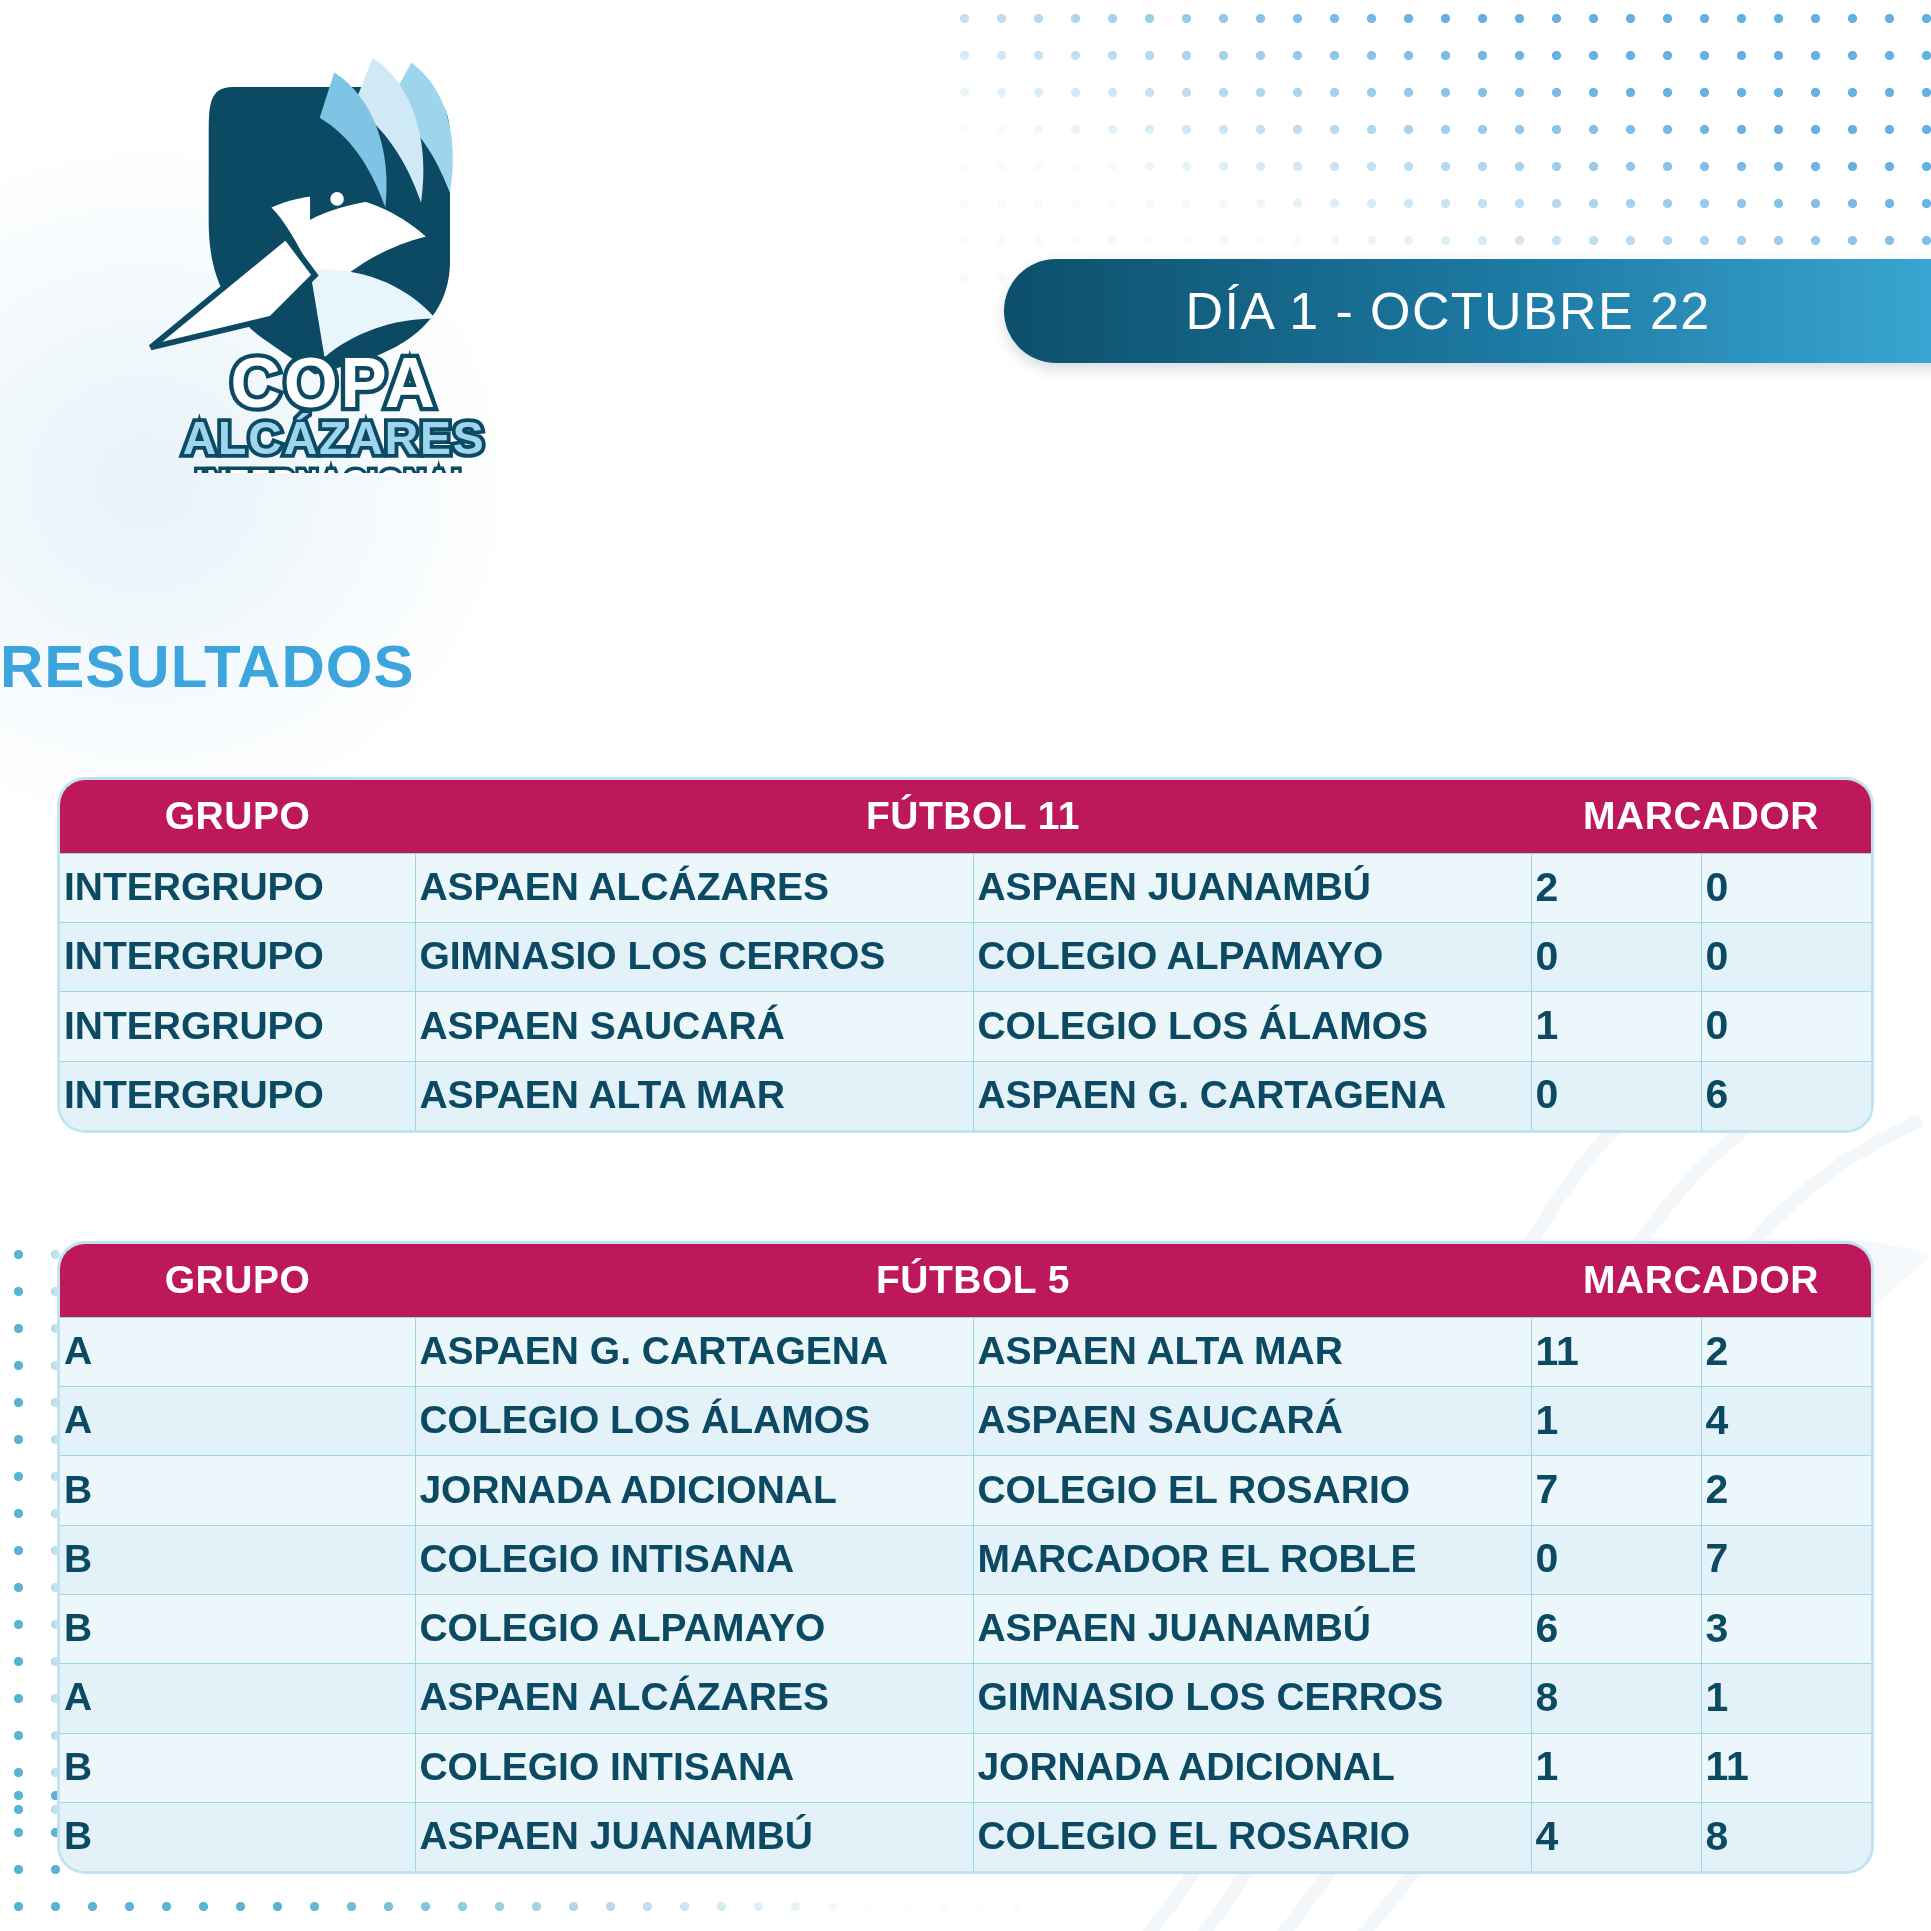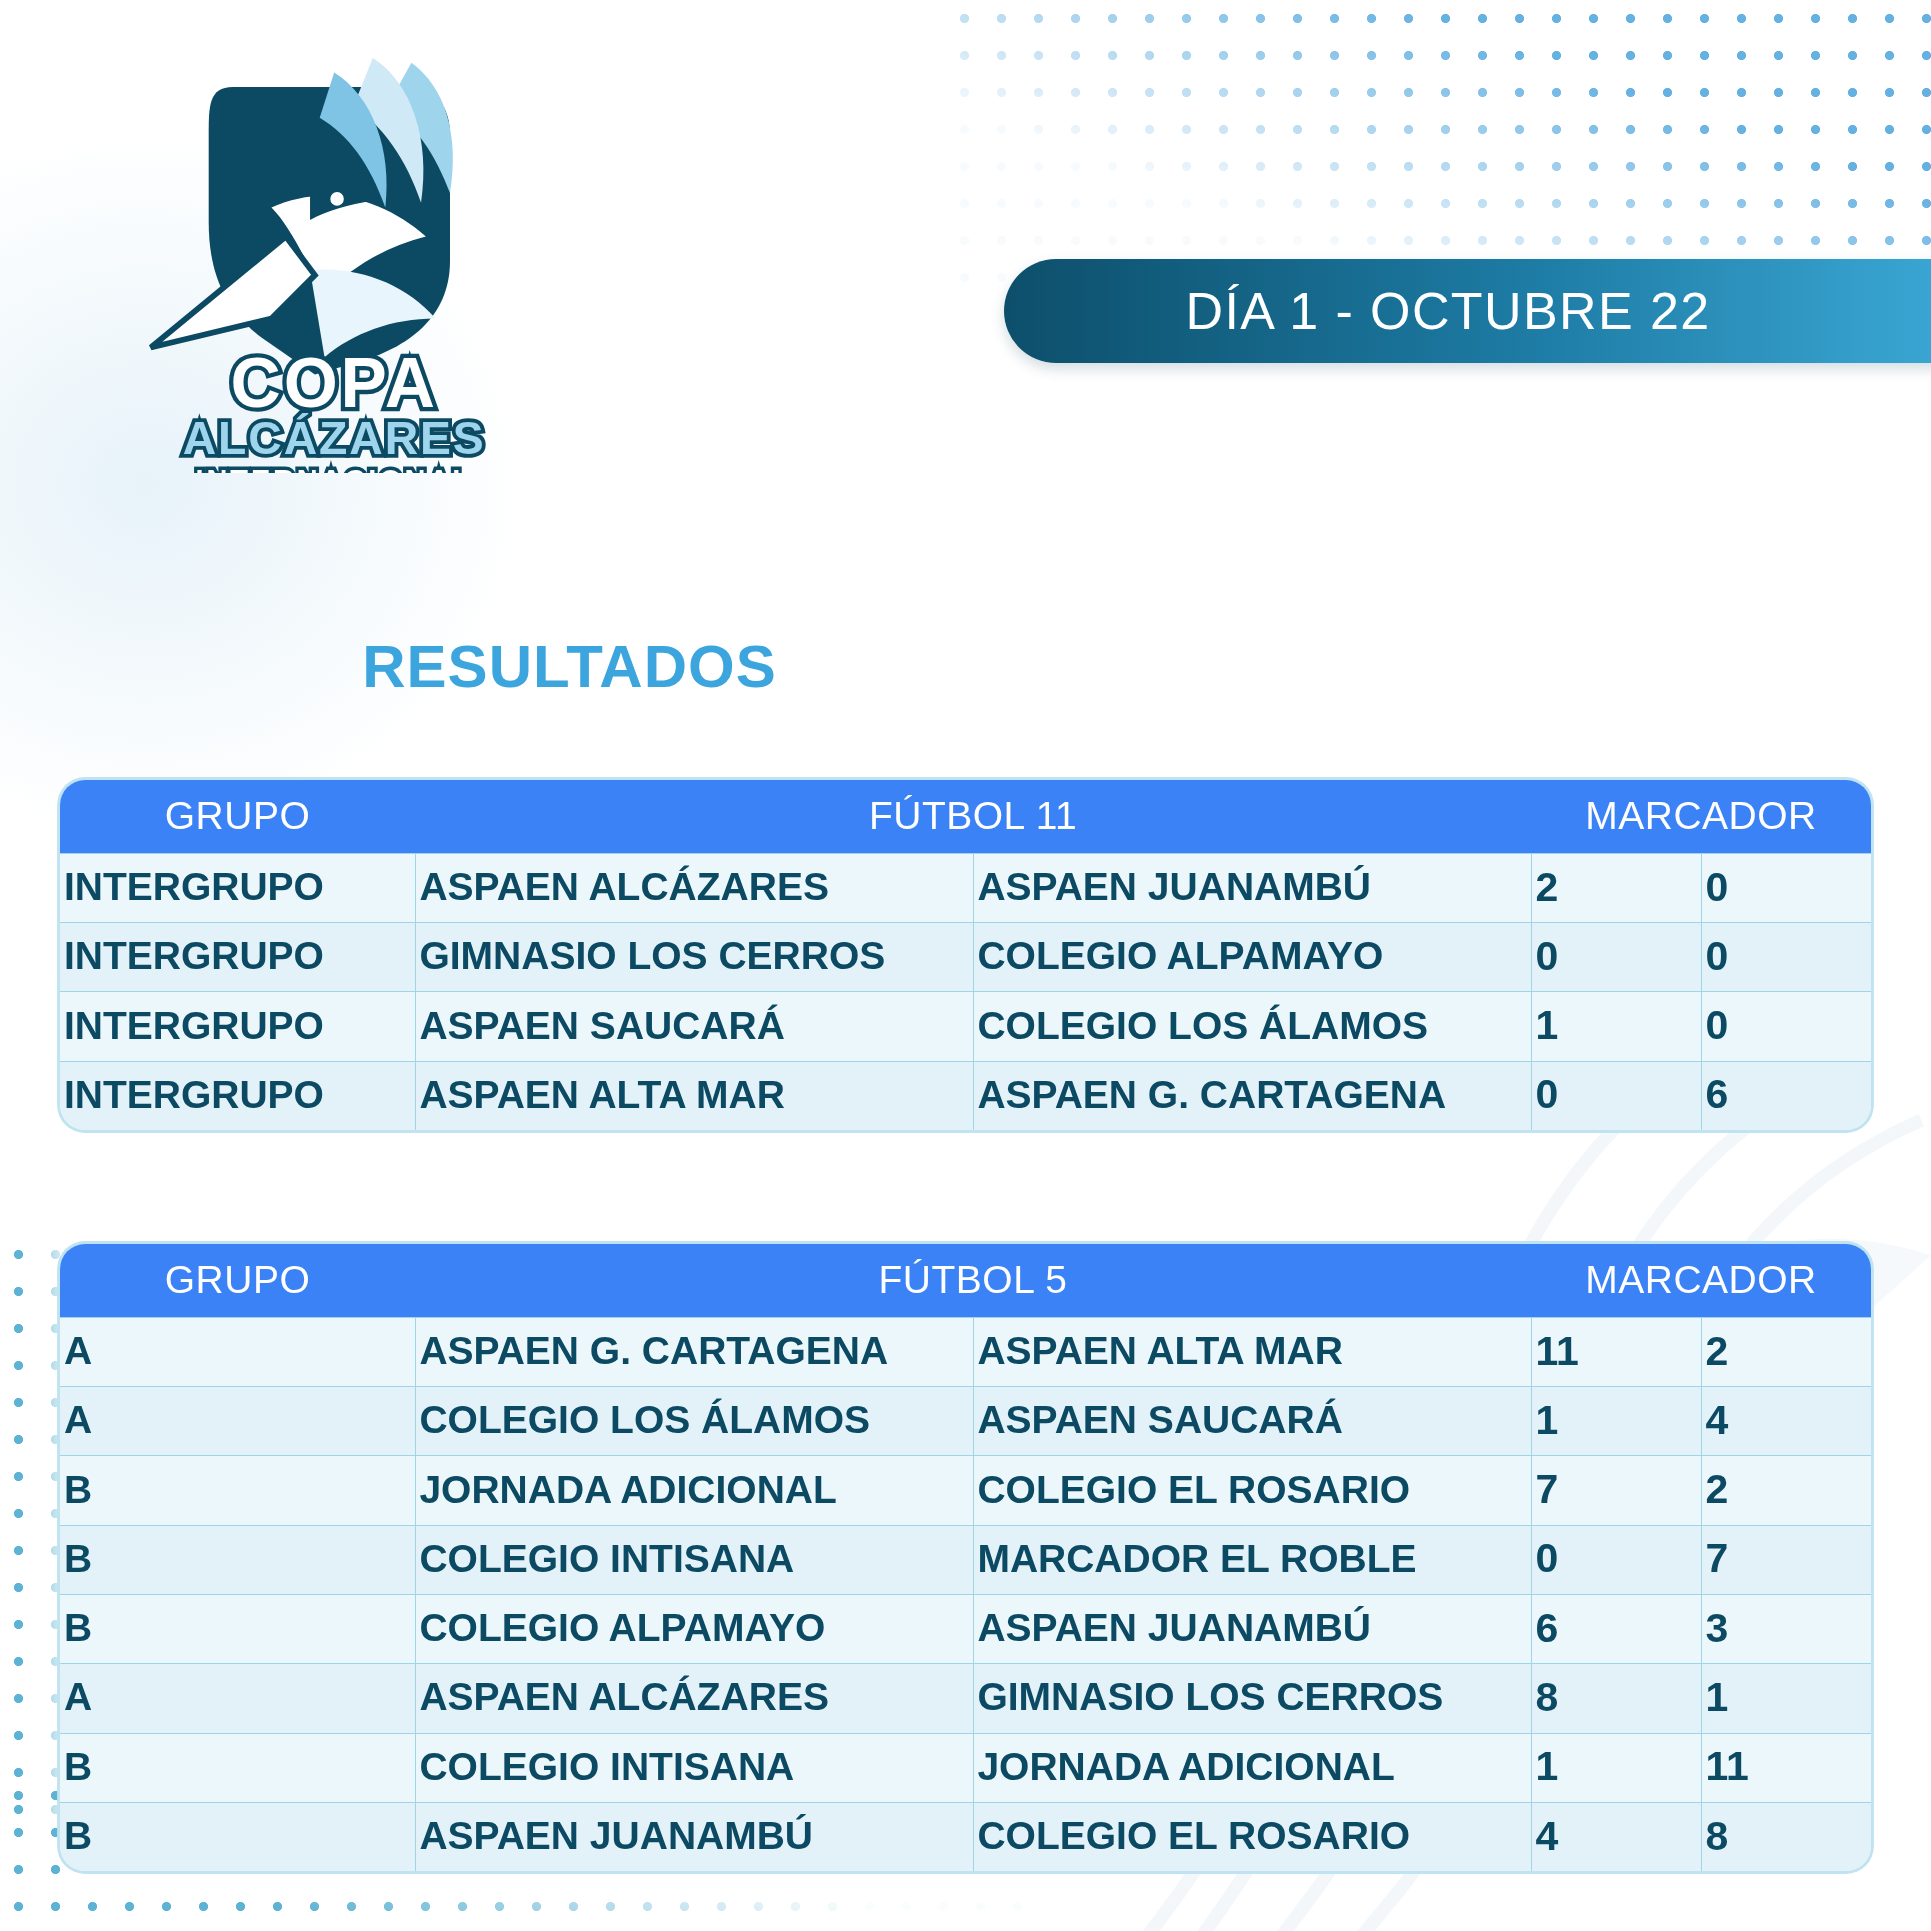--- a/index.html
+++ b/index.html
@@ -124,21 +124,21 @@
     letter-spacing: 1.4px;
     padding-right: 58px;
     white-space: nowrap;
   }
 
   .results-title {
     position: absolute;
     top: 632px;
     left: 0;
     width: 1139px;
-    text-align: center;
+    text-align: left;
     font-size: 60px;
     font-weight: bold;
     color: #3da5dd;
     letter-spacing: 1px;
   }
 
   
   .table-block {
     position: absolute;
     left: 60px;
@@ -150,24 +150,24 @@
   }
   #table-f11 { top: 780px; }
   #table-f5  { top: 1244px; }
 
   table {
     border-collapse: collapse;
     width: 100%;
     table-layout: fixed;
   }
   thead th {
-    background: #3b82f6;
+    background: #be185d;
     color: #ffffff;
     font-size: 39px;
-    font-weight: normal;
+    font-weight: bold;
     padding: 13.5px 0 15.4px 0;
     letter-spacing: 0.5px;
   }
   tbody td {
     border: 1.9px solid #9ed5e7;
     color: #0c4a63;
     font-size: 39px;
     font-weight: bold;
     text-align: left;
     padding: 9.7px 3.9px 11.6px 3.9px;

